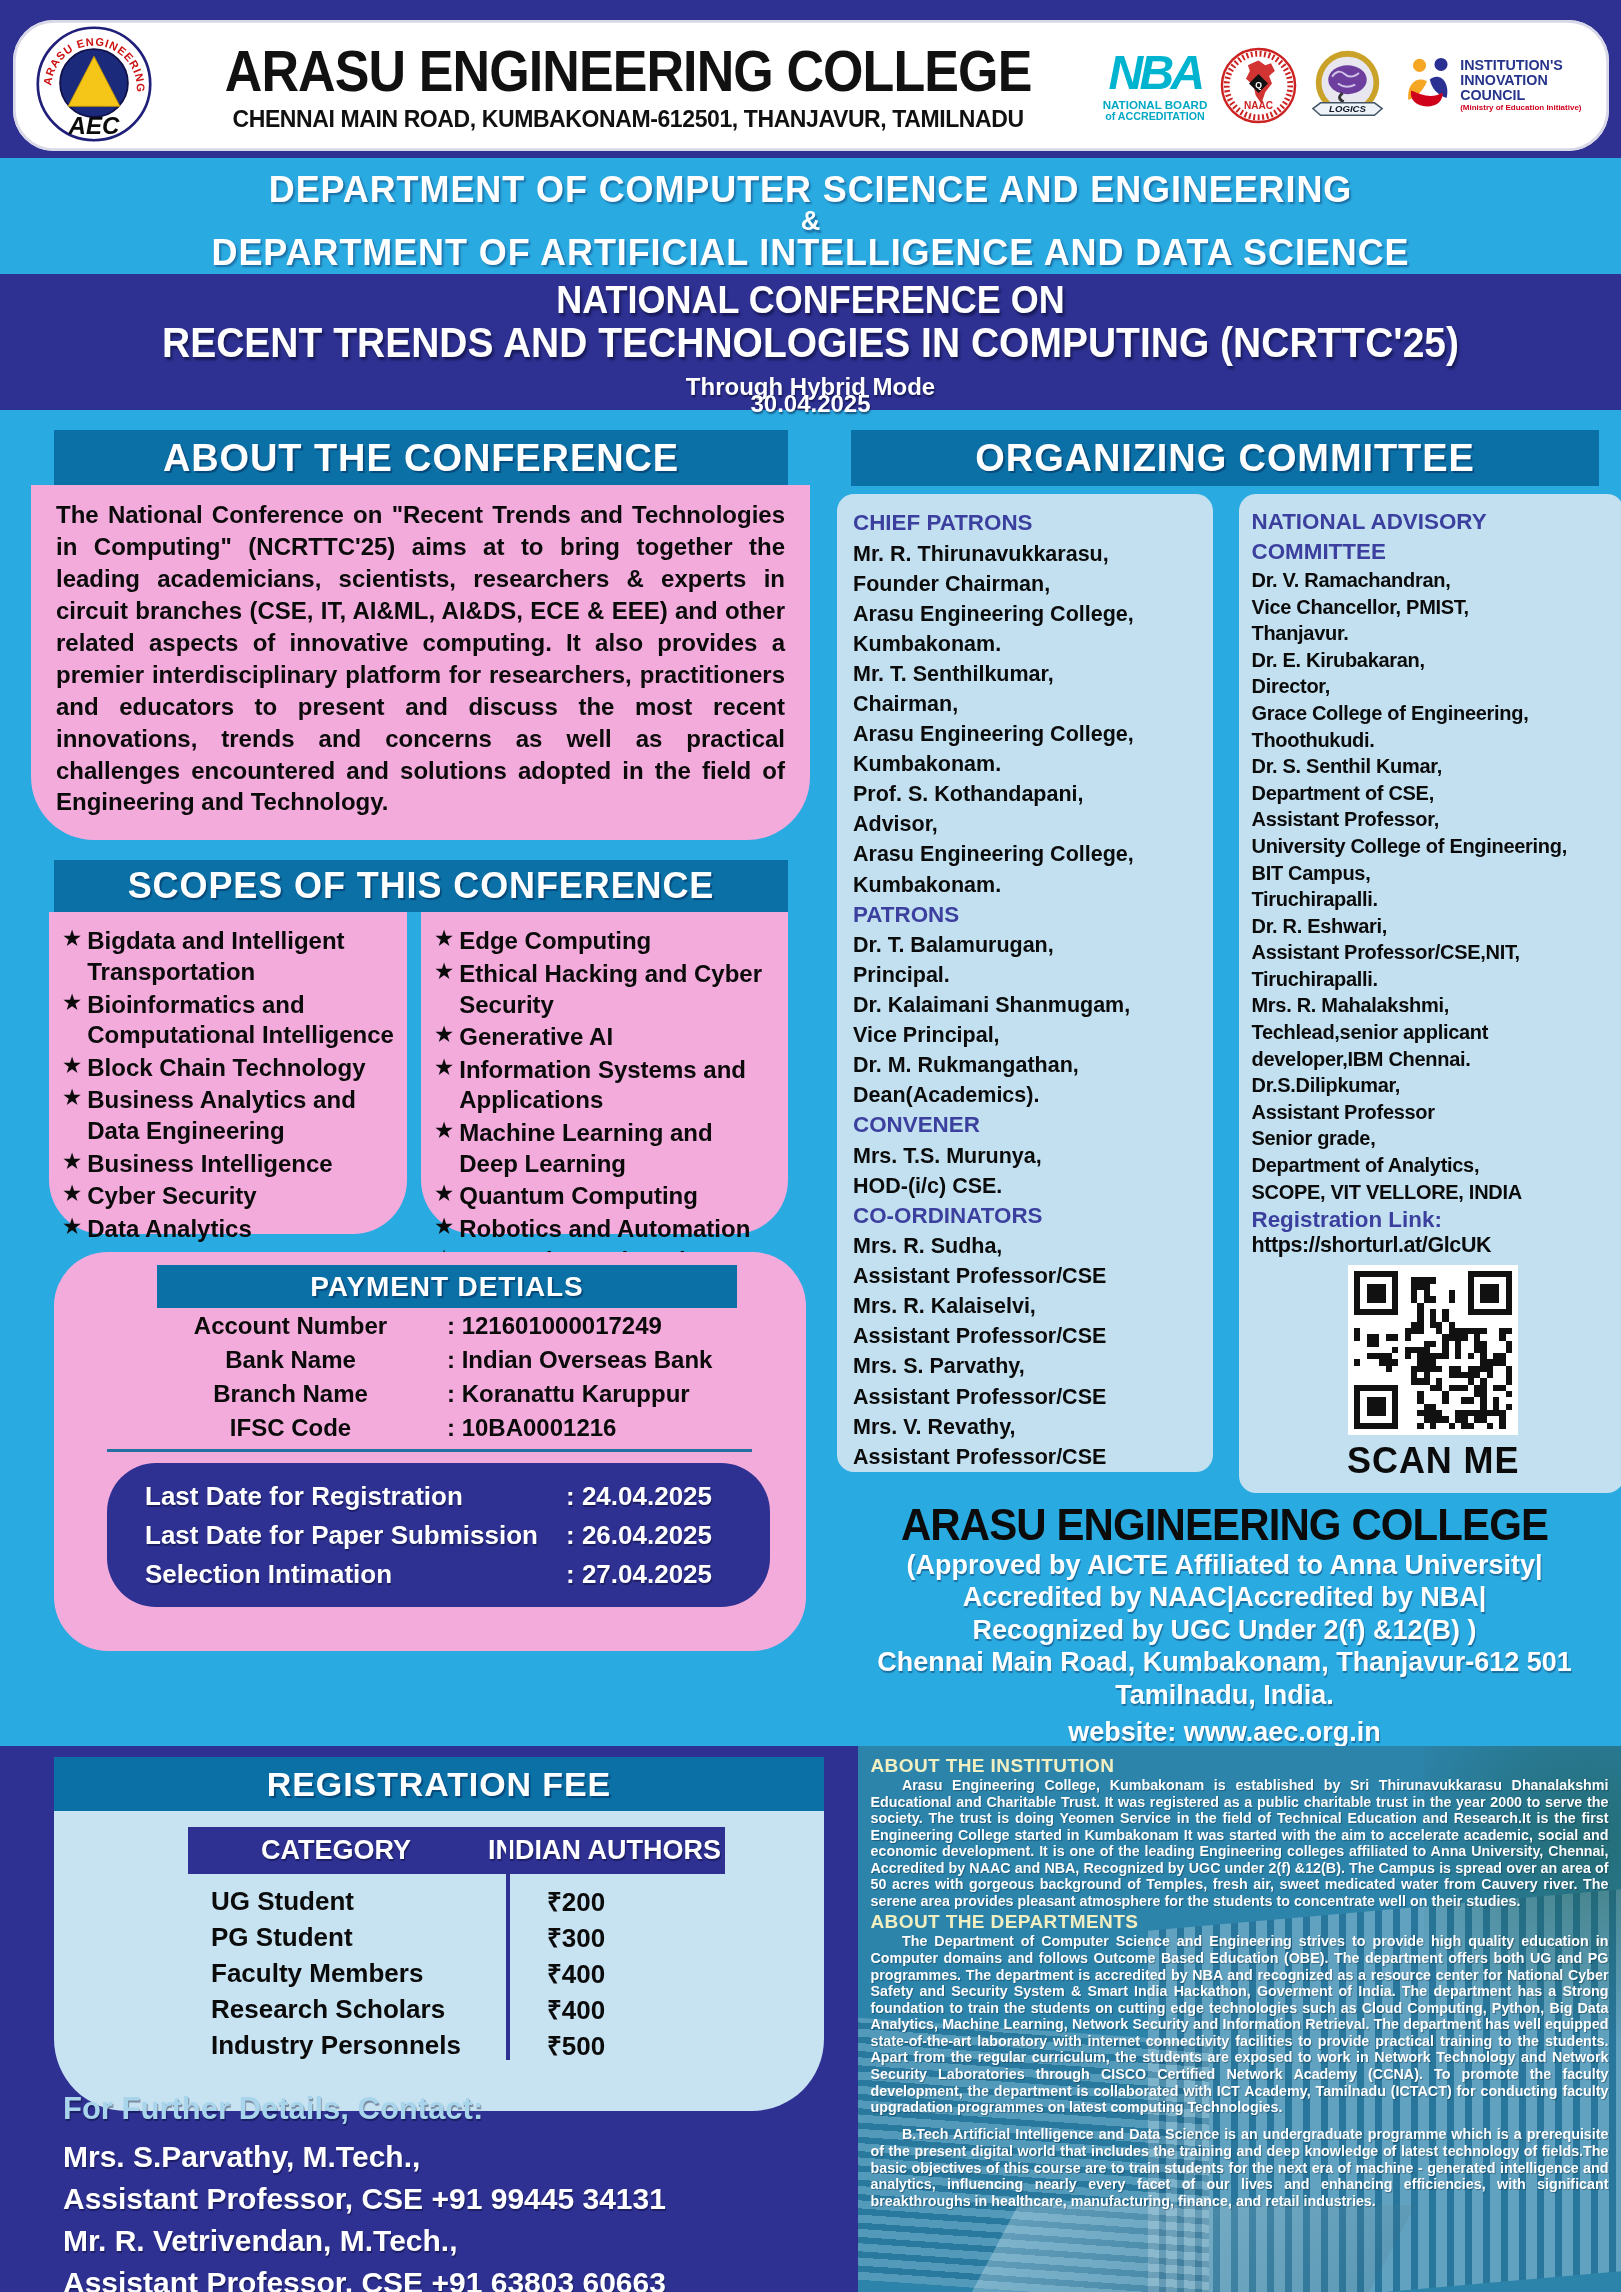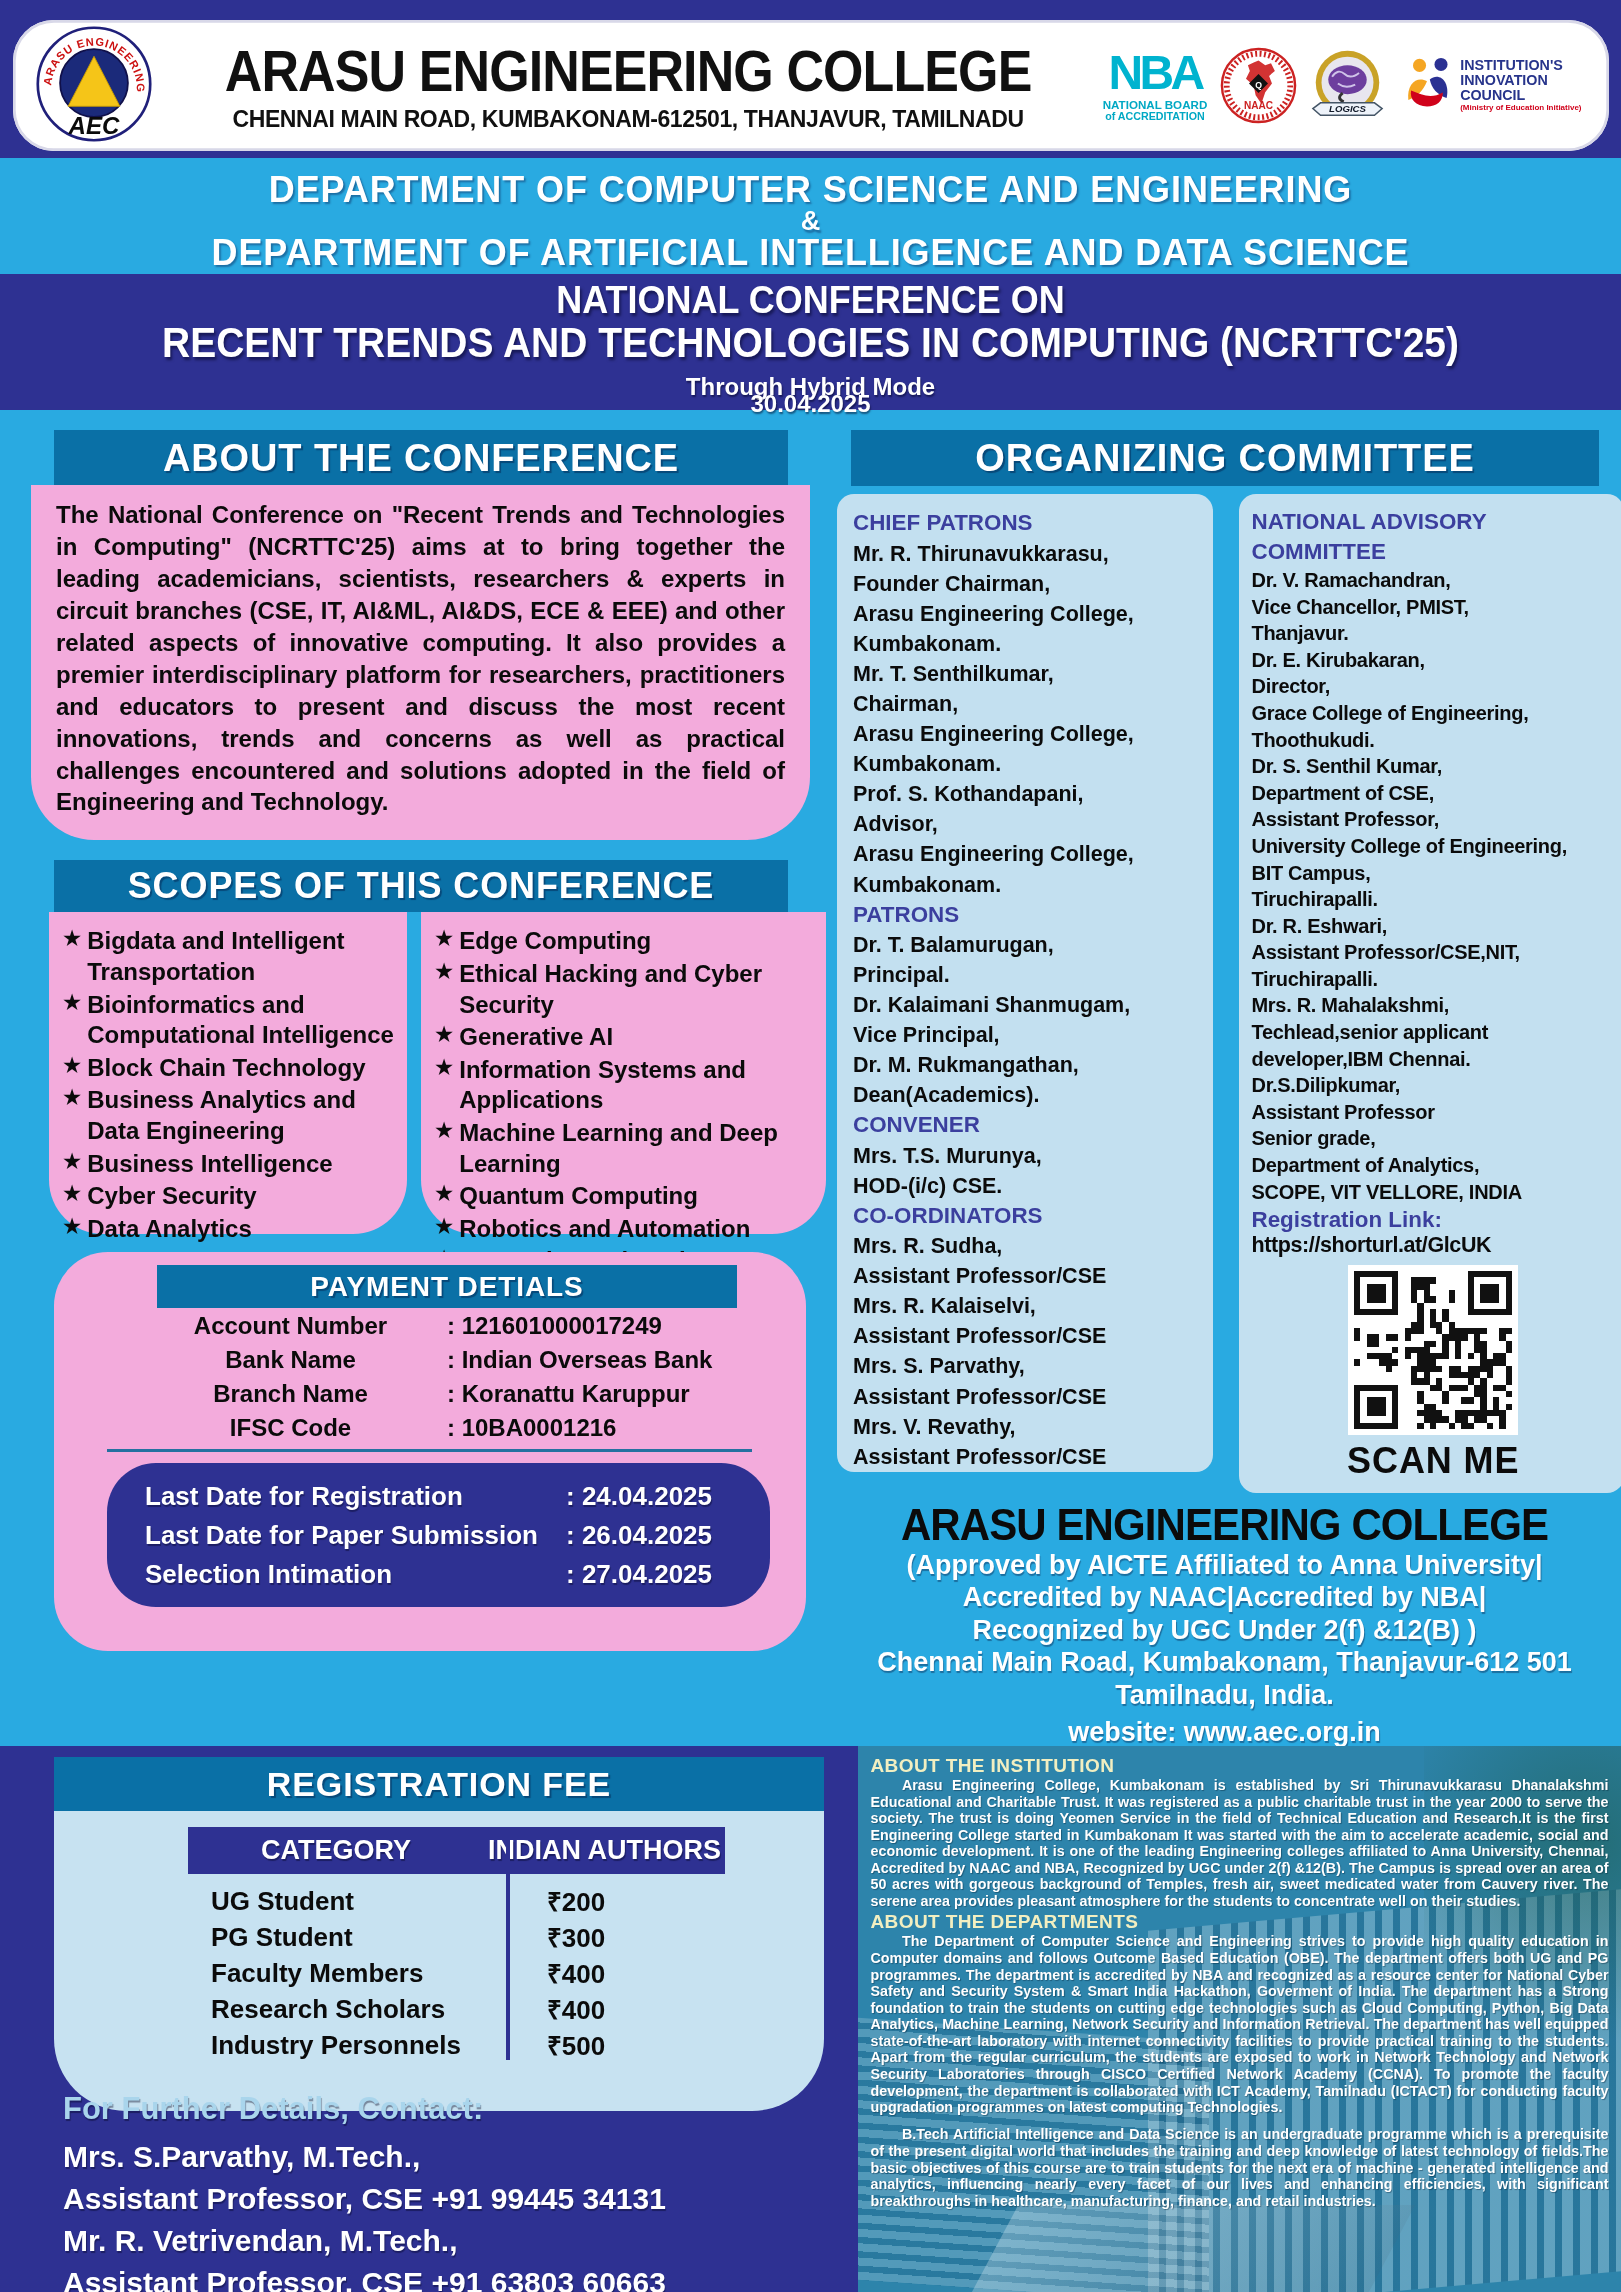--- a/index.html
+++ b/index.html
@@ -11,21 +11,21 @@
   .top-band{left:0;top:0;width:1621px;height:158px;background:#2e3192;}
   .header-card{left:12.5px;top:19.7px;width:1596px;height:131px;background:#fff;
       border-radius:41px;box-shadow:0 0 0 2.7px #d8d8e8 inset;display:flex;align-items:center;}
   .aec-wrap{margin-left:23px;flex:0 0 118px;}
   .head-center{flex:1;text-align:center;padding-top:3.6px;}
   .college-name{font-size:52px;font-weight:bold;color:#111;letter-spacing:-0.9px;
       transform:scaleY(1.12);transform-origin:center;}
   .college-addr{font-size:23px;font-weight:bold;color:#111;margin-top:5.4px;letter-spacing:-0.4px;}
   .logo-row{display:flex;align-items:center;gap:12.5px;margin-right:27px;}
   .nba-logo{text-align:center;line-height:1;}
-  .nba-word{font-size:48px;font-weight:900;color:#00b3cf;letter-spacing:-3.6px;}
+  .nba-word{font-size:48px;font-weight:900;font-style:italic;color:#00b3cf;letter-spacing:-3.6px;}
   .nba-sub1{font-size:11.6px;font-weight:bold;color:#00a8c4;margin-top:1.8px;}
   .nba-sub2{font-size:10.7px;font-weight:bold;color:#00a8c4;}
   .iic{display:flex;align-items:center;gap:5.4px;}
   .iic-text{line-height:1.05;}
   .iic-l1,.iic-l2,.iic-l3{font-size:14.3px;font-weight:900;color:#27348b;}
   .iic-l4{font-size:8px;font-weight:bold;color:#d0021b;margin-top:1.8px;}
 
   
   .dept1{left:0;top:168px;width:1621px;text-align:center;font-size:36px;font-weight:900;color:#fff;
       letter-spacing:0.9px;text-shadow:1.8px 2.7px 1.8px rgba(10,40,90,.45);transform:scaleY(1.05);}
@@ -50,21 +50,21 @@
   
   .about-head{left:54px;top:430px;width:734px;height:56px;font-size:38px;}
   .about-body{left:31px;top:485px;width:779px;height:355px;background:#f3abdc;
       border-radius:0 0 63px 63px;padding:14.3px 25px 0 25px;box-sizing:border-box;
       font-size:24px;font-weight:bold;color:#0b0b0b;line-height:1.33;text-align:justify;}
 
   
   .scopes-head{left:54px;top:860px;width:734px;height:52px;font-size:36px;}
   .scope-box{background:#f3abdc;border-radius:0 0 54px 54px;box-sizing:border-box;padding:14.3px 10.7px 0 14.3px;}
   .scope-left{left:49px;top:912px;width:358px;height:322px;}
-  .scope-right{left:421px;top:912px;width:405px;height:322px;}
+  .scope-right{left:421px;top:912px;width:367px;height:322px;}
   .scope-item{display:flex;font-size:24px;font-weight:bold;color:#0b0b0b;line-height:1.28;margin-bottom:1.8px;}
   .scope-item::before{content:"★";margin-right:6.3px;font-size:19.7px;flex:0 0 auto;}
 
   
   .pay-box{left:54px;top:1252px;width:752px;height:399px;background:#f3abdc;border-radius:54px;}
   .pay-head{left:157px;top:1265px;width:580px;height:43px;font-size:28px;}
   .pay-rows{left:134px;top:1309px;width:627px;text-align:center;}
   .pay-row{display:flex;font-size:24px;font-weight:bold;color:#0b0b0b;height:34px;align-items:center;}
   .pay-row .lbl{flex:0 0 313px;}
   .pay-divider{left:107px;top:1449px;width:645px;height:2.7px;background:#2470a0;}

